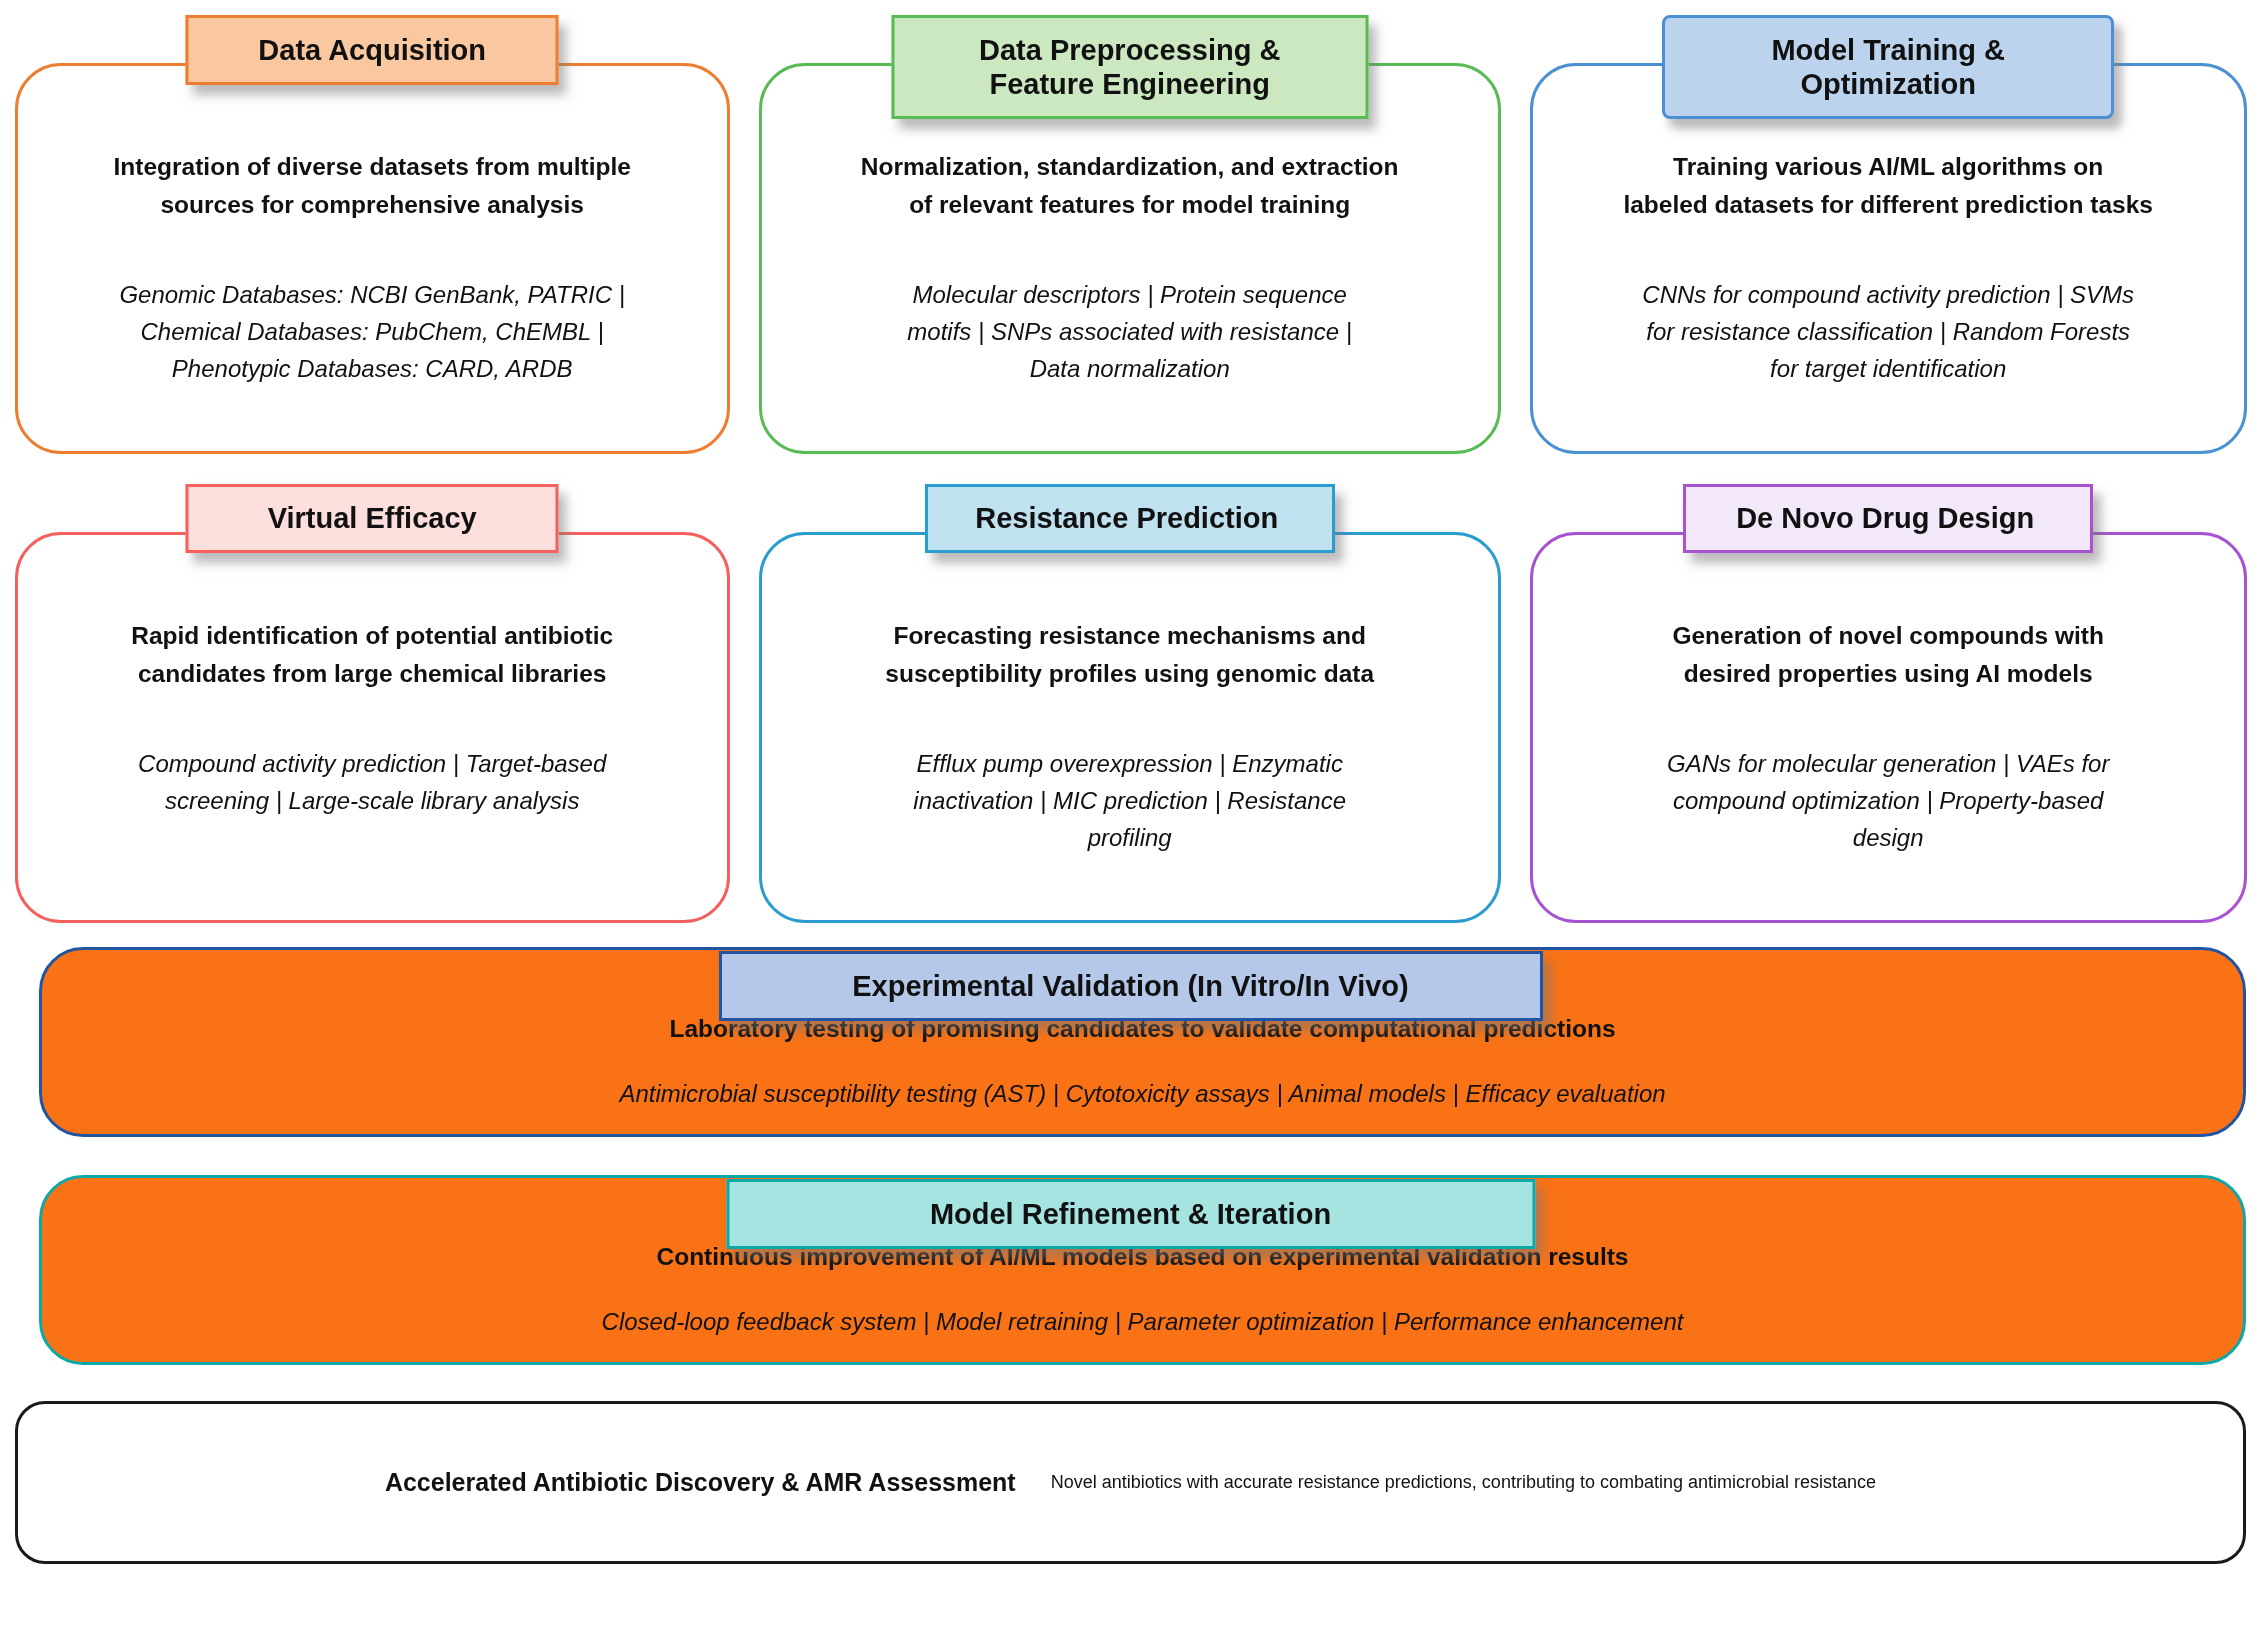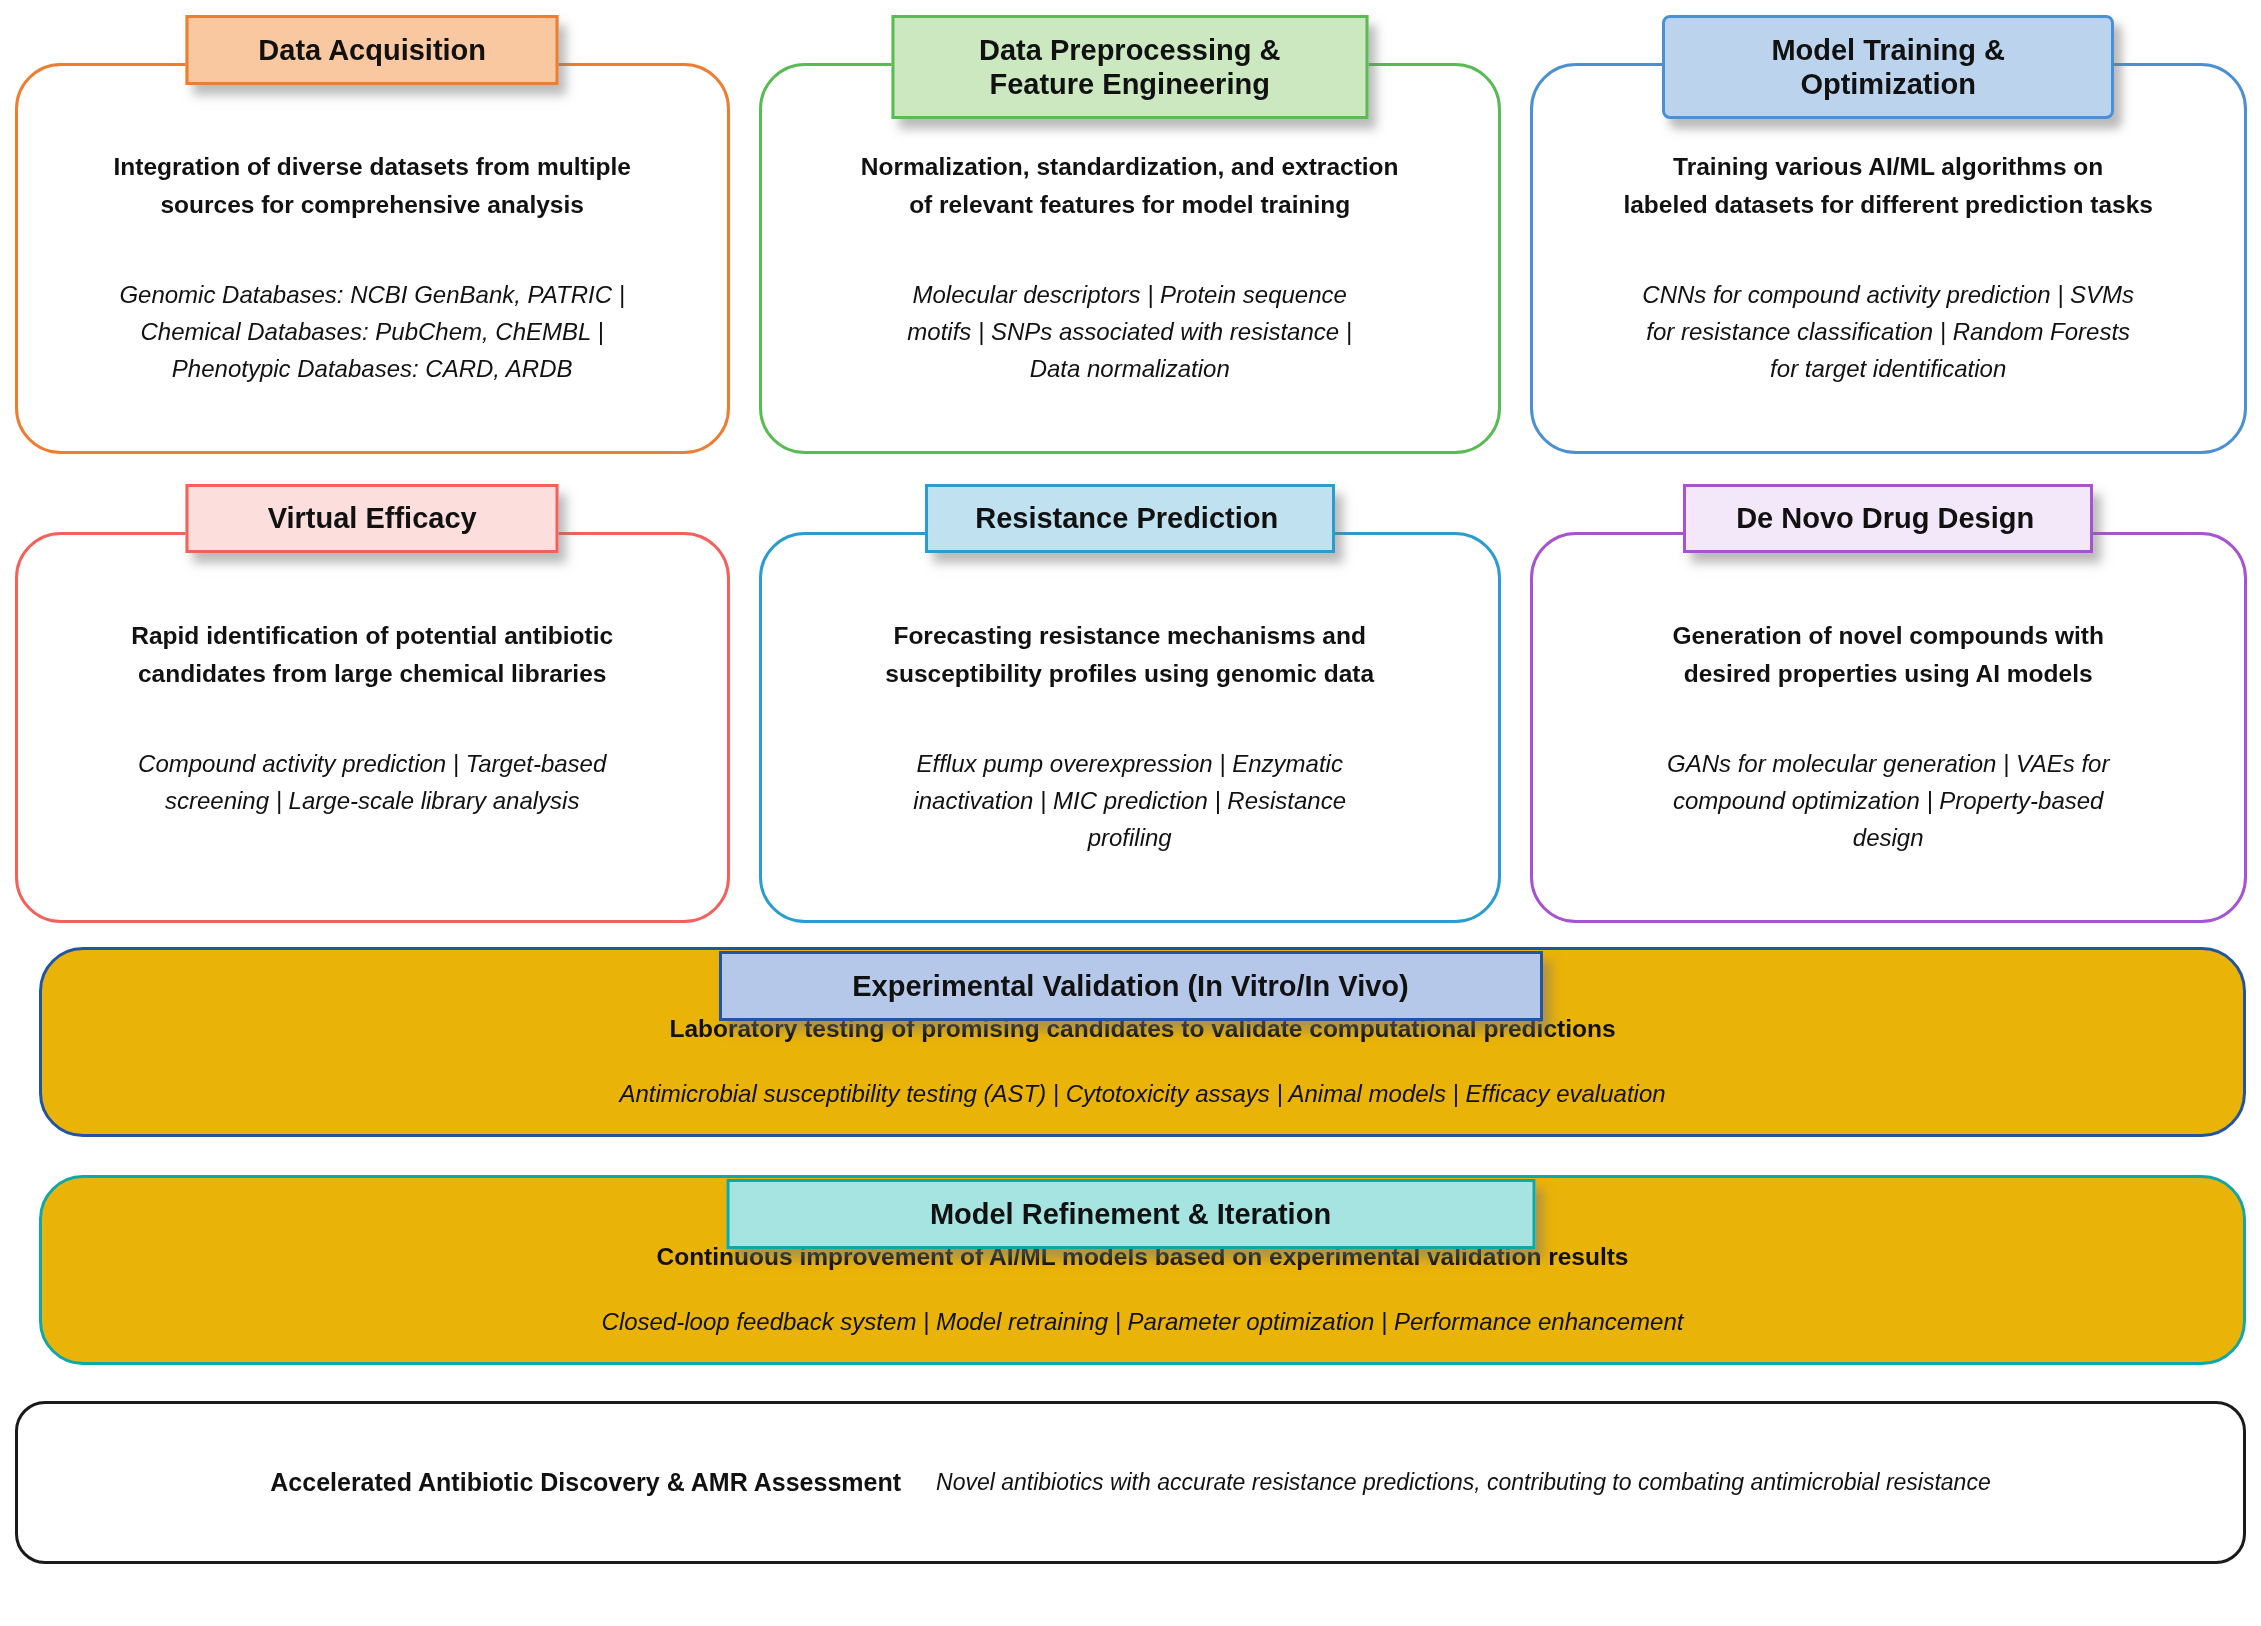--- a/index.html
+++ b/index.html
@@ -100,21 +100,21 @@
   }
   .row-c { margin-top: 22px; }
   .row-d { margin-top: 38px; }
 
   .wide .panel-wide {
     margin-top: 24.5px;
     height: 190px;
     box-sizing: border-box;
     border: 3.3px solid var(--line);
     border-radius: 44px;
-    background: #eab308;
+    background: #f97316;
     display: flex;
     flex-direction: column;
     justify-content: center;
     align-items: center;
     gap: 27px;
     padding: 54px 44px 16.3px 44px;
     text-align: center;
     margin-left: 24px;
   }
 
@@ -135,24 +135,23 @@
     text-align: center;
   }
   .outcome-title {
     margin: 0;
     font-size: 25px;
     font-weight: bold;
     line-height: 1.3;
   }
   .outcome-sub {
     margin: 0;
-    font-size: 23px;
+    font-size: 18px;
     font-weight: normal;
     line-height: 1.3;
-    font-style: italic;
   }
 </style>
 </head>
 <body>
 
 <div class="page">
 
   <div class="grid row-a">
 
     <section class="cell theme-orange">

